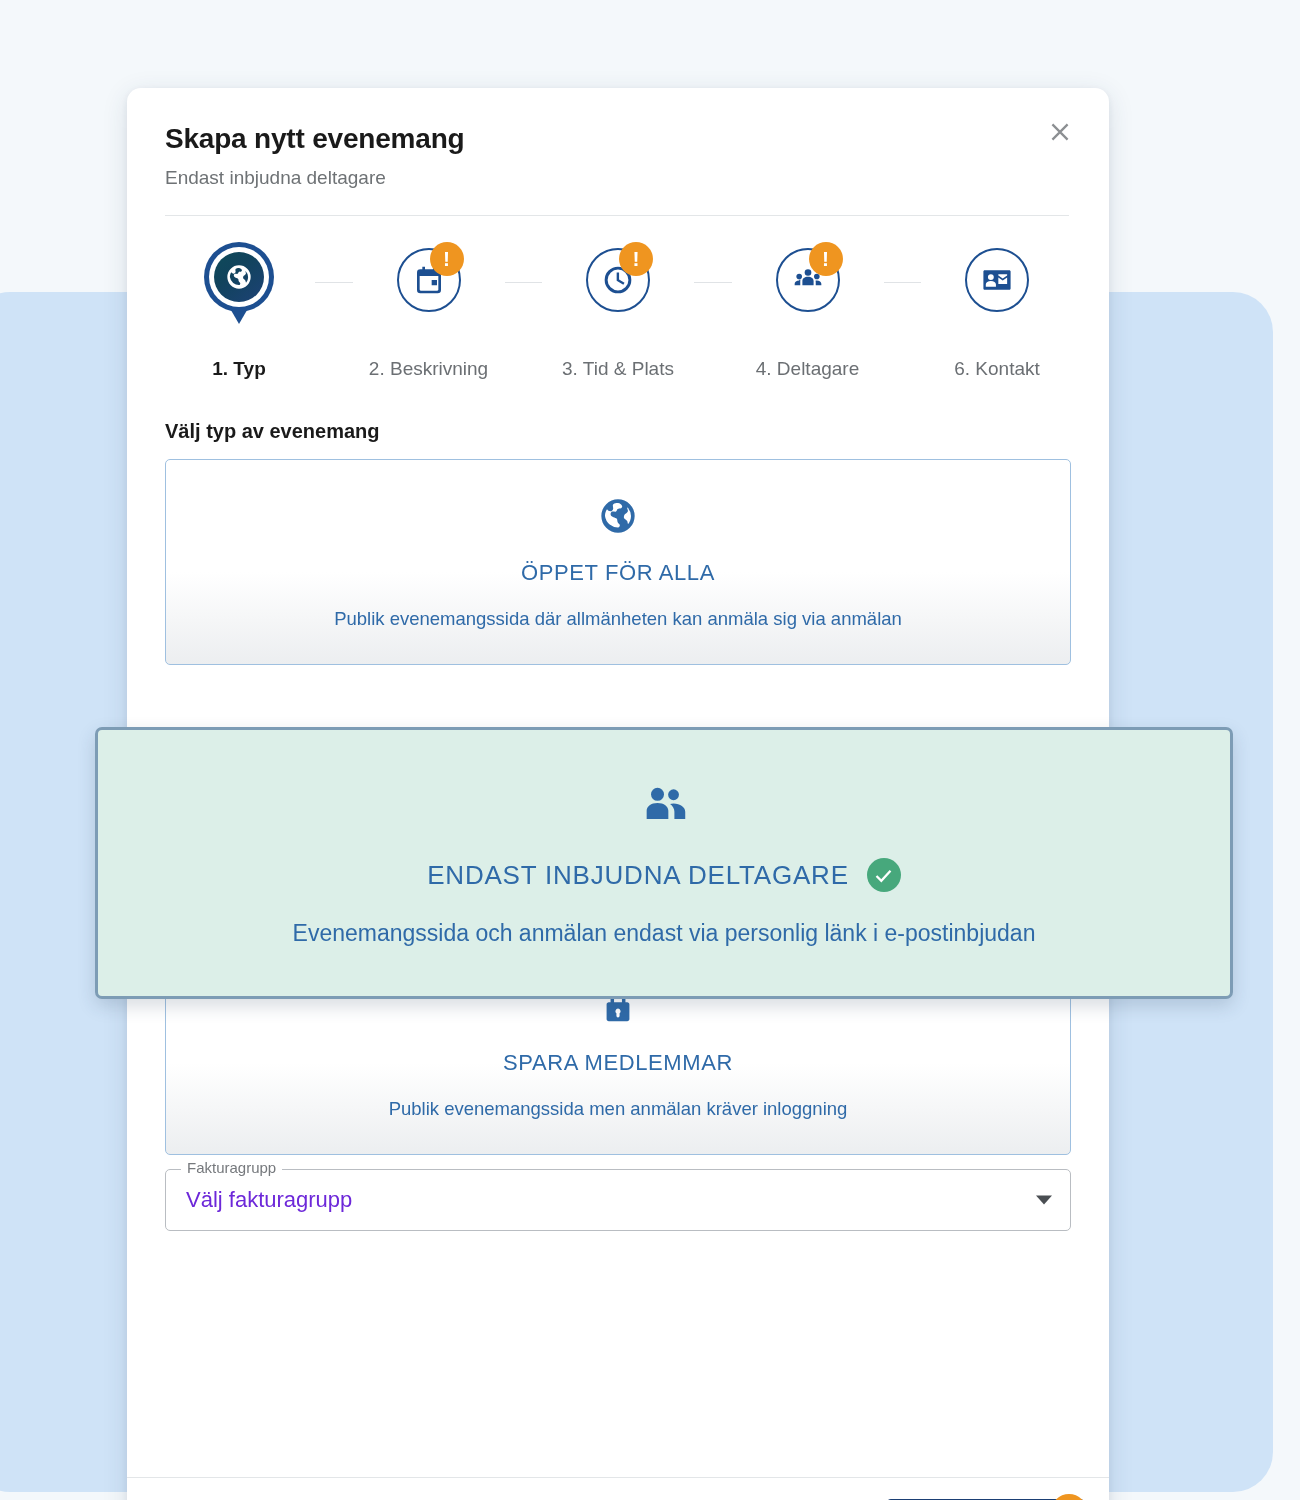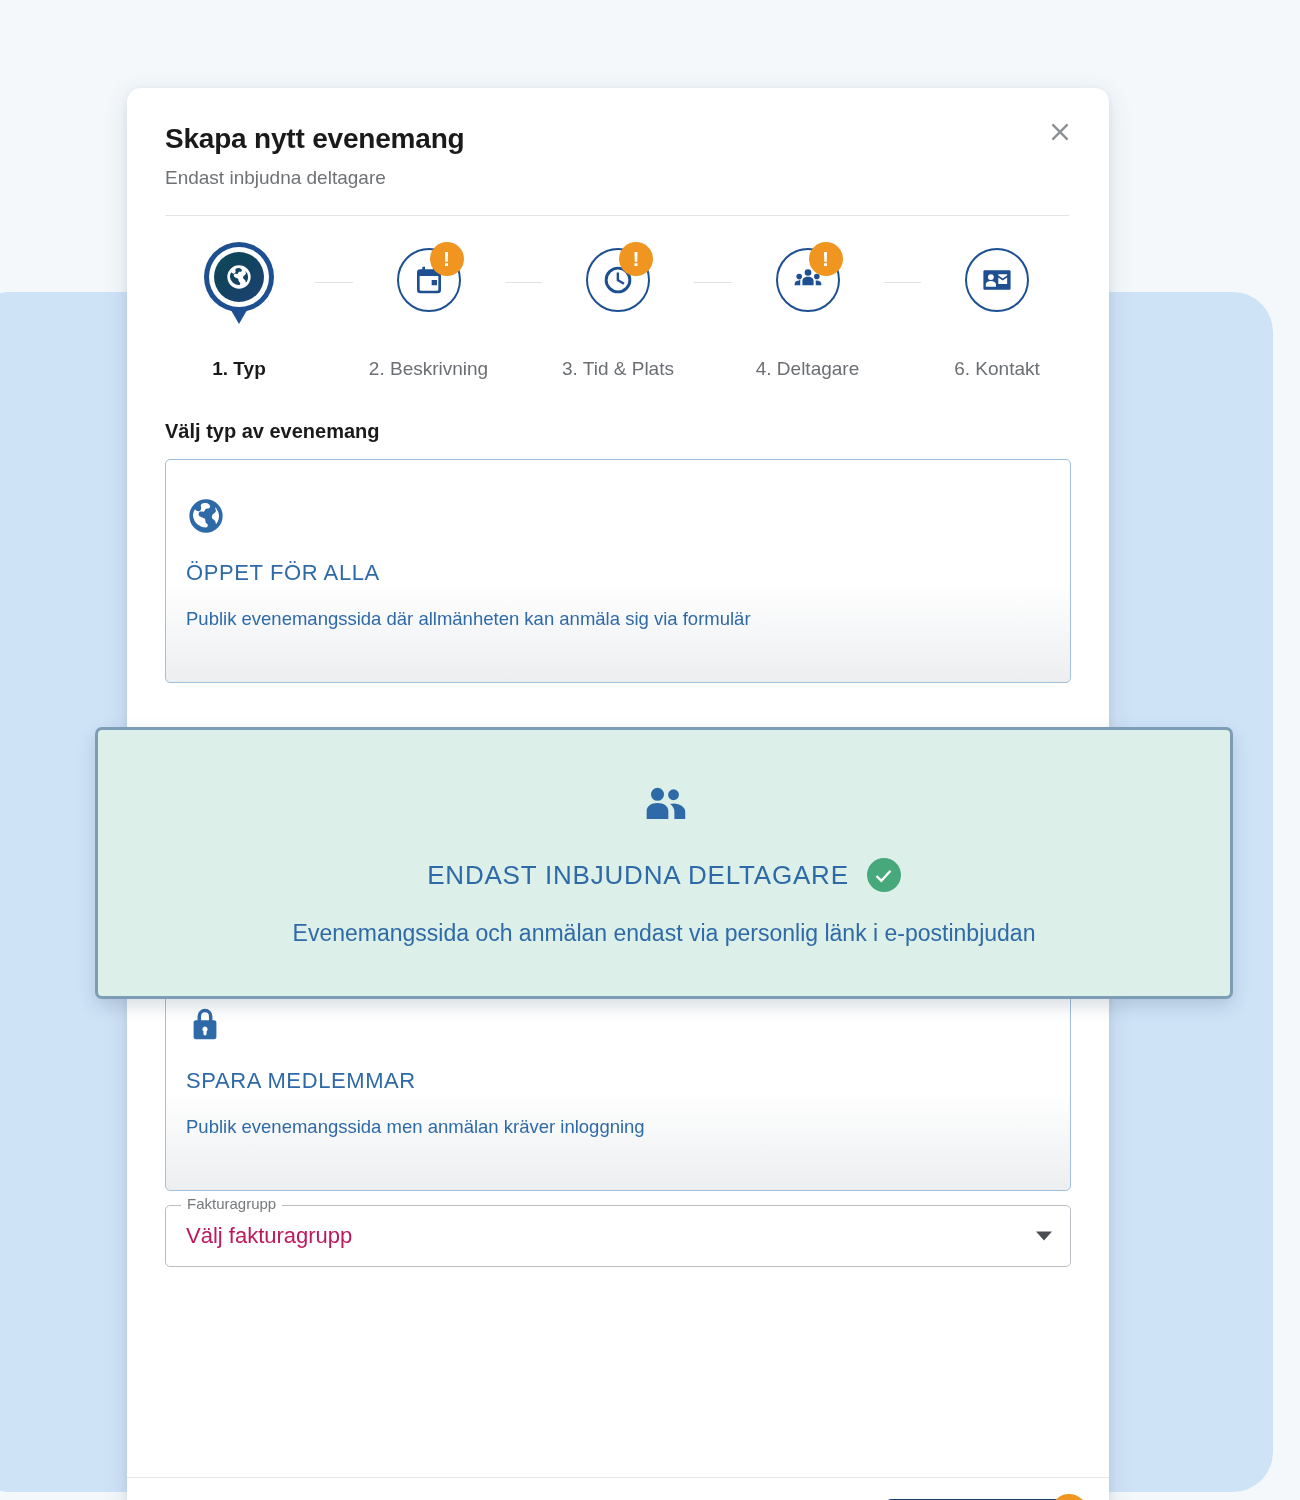--- a/index.html
+++ b/index.html
@@ -118,22 +118,22 @@
   
   .dlg-body { padding: 40px 38px 0 38px; }
   .section-title {
     font-size: 20px; font-weight: bold; color: #1a1a1a; margin-bottom: 16px;
   }
 
   .option-card {
     border: 1.4px solid #9fc0e0;
     border-radius: 5px;
     background: linear-gradient(180deg, #ffffff 0%, #ffffff 55%, #eceef0 100%);
-    padding: 36px 20px 52px 20px;
-    text-align: left;
+    padding: 36px 20px 34px 20px;
+    text-align: center;
     cursor: pointer;
     margin-bottom: 0;
   }
   .option-icon svg { fill: #2f6aa8; }
   .option-title {
     margin-top: 20px;
     font-size: 22px; color: #2f6aa8; letter-spacing: 0.6px;
   }
   .option-desc {
     margin-top: 22px; font-size: 18.5px; color: #2f6aa8;
@@ -169,21 +169,21 @@
   .select-box {
     position: relative;
     height: 62px;
     border: 1.3px solid #b9bdc2;
     border-radius: 5px;
     display: flex; align-items: center;
     padding: 0 20px;
     cursor: pointer;
     background: #fff;
   }
-  .select-value { font-size: 22px; color: #be185d; }
+  .select-value { font-size: 22px; color: #6d28d9; }
   .select-label {
     position: absolute; left: 16px; top: -10px;
     background: #ffffff; padding: 0 6px;
     font-size: 15px; color: #76797d;
   }
   .select-arrow {
     position: absolute; right: 18px; top: 50%; transform: translateY(-50%);
     width: 0; height: 0;
     border-left: 8px solid transparent;
     border-right: 8px solid transparent;
@@ -328,21 +328,21 @@
     <div class="dlg-body">
       <div class="section-title">Välj typ av evenemang</div>
 
       <div class="option-card">
         <div class="option-icon">
           <svg viewBox="0 0 24 24" width="40" height="40">
               <path d="M12 2a10 10 0 100 20 10 10 0 000-20zm0 2.2c1.2 0 2 .9 2.4 1.6.3.6-.1 1.2-.6 1.5-.6.3-1.4.1-2 .5-.5.4-.4 1.2-1 1.5-.7.3-1.5-.2-2.2 0-.8.2-1.2 1.1-1 1.9.2.8 1 1.2 1.7 1.5.7.3 1.6.4 2 1 .4.6.2 1.4.5 2 .3.7 1.1 1 1.3 1.7.1.5-.2 1-.5 1.4A7.8 7.8 0 014.2 12c0-1.5.4-2.8 1.2-4 .5.6 1.2 1.2 2 1.2.9 0 1.6-.8 1.7-1.6.1-.8-.4-1.6-.1-2.3.3-.7 1.2-1 2-1.1zm5.6 2.6A7.8 7.8 0 0119.8 12c0 1.9-.7 3.6-1.8 5-.2-.7-.2-1.5-.6-2.1-.4-.7-1.3-.9-1.7-1.6-.4-.7-.1-1.7.4-2.3.5-.6 1.3-.9 1.7-1.6.3-.5.1-1.1-.2-1.6z"></path>
             </svg>
         </div>
         <div class="option-title">ÖPPET FÖR ALLA</div>
-        <div class="option-desc">Publik evenemangssida där allmänheten kan anmäla sig via formulär</div>
+        <div class="option-desc">Publik evenemangssida där allmänheten kan anmäla sig via anmälan</div>
       </div>
 
       <div class="card-spacer"></div>
 
       <div class="option-card">
         <div class="option-icon">
           <svg viewBox="0 0 24 24" width="38" height="38">
               <path d="M12 1.8A4.7 4.7 0 007.3 6.5V9H6.2c-.8 0-1.4.6-1.4 1.4v9.2c0 .8.6 1.4 1.4 1.4h11.6c.8 0 1.4-.6 1.4-1.4v-9.2c0-.8-.6-1.4-1.4-1.4h-1.1V6.5A4.7 4.7 0 0012 1.8zm0 2.2a2.5 2.5 0 012.5 2.5V9h-5V6.5A2.5 2.5 0 0112 4zm0 9a1.7 1.7 0 011 3v1.6a1 1 0 01-2 0V16a1.7 1.7 0 011-3z"></path>
             </svg>
         </div>

